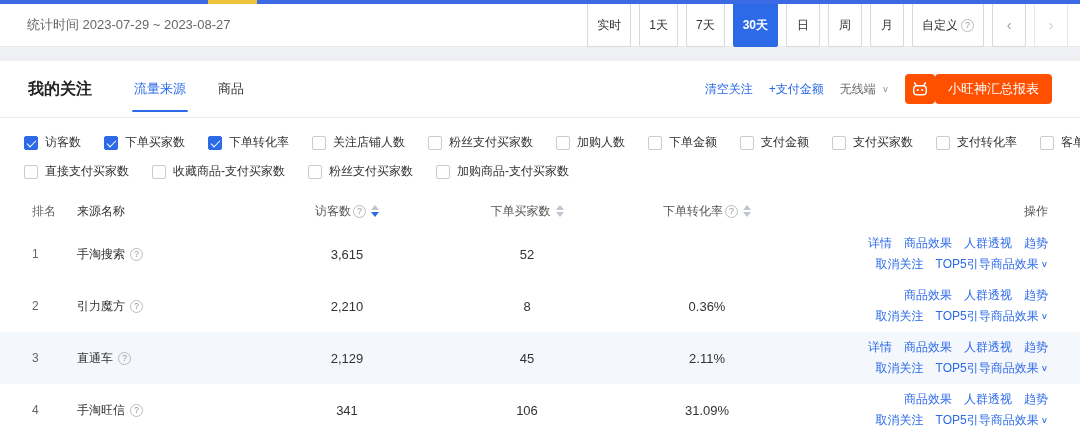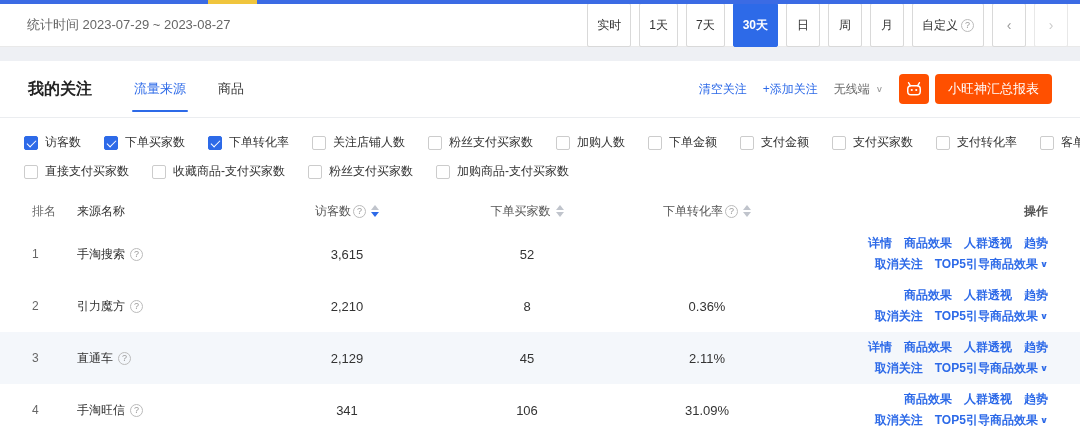--- a/index.html
+++ b/index.html
@@ -34,21 +34,21 @@
   .tabs { display: flex; gap: 32px; height: 100%; align-items: center; }
   .tab { font-size: 13px; color: #333; cursor: pointer; position: relative; height: 100%;
          display: flex; align-items: center; }
   .tab.active { color: #2d6ae8; }
   .tab.active::after { content: ""; position: absolute; bottom: 5px; left: 50%; transform: translateX(-50%);
          width: 56px; height: 2px; background: #2d6ae8; border-radius: 1px; }
   .head-right { margin-left: auto; display: flex; align-items: center; gap: 16px; }
   .blue-link { color: #2d6ae8; font-size: 12px; cursor: pointer; text-decoration: none; white-space: nowrap; }
   .select { display: flex; align-items: center; gap: 6px; color: #666; font-size: 12px; cursor: pointer; }
   .chev { color: #999; font-size: 10px; transform: scaleY(.85); }
-  .orange-group { display: flex; gap: 6px; align-items: center; }
+  .orange-group { display: flex; align-items: center; }
   .mascot-btn { width: 30px; height: 30px; border: none; border-radius: 4px; background: #ff5000;
          display: flex; align-items: center; justify-content: center; cursor: pointer; padding: 0; }
   .report-btn { height: 30px; padding: 0 13px; border: none; border-radius: 4px; background: #ff5000;
          color: #fff; font-size: 13px; cursor: pointer; font-family: inherit; white-space: nowrap; }
 
   
   .metrics { padding: 16px 24px 0 24px; }
   .mrow { display: flex; align-items: center; }
   .mrow + .mrow { margin-top: 12px; }
   .cb { display: flex; align-items: center; gap: 7px; margin-right: 23px; cursor: pointer;
@@ -72,21 +72,21 @@
 
   
   .table { margin-top: 14px; }
   .thead { display: flex; align-items: center; height: 34px; padding: 0 32px; color: #555; }
   .trow { display: flex; align-items: center; height: 52px; padding: 0 32px; }
   .trow.hl { background: #f4f7fb; }
   .col-rank { width: 45px; color: #666; }
   .col-name { width: 180px; display: flex; align-items: center; gap: 5px; color: #333; }
   .col-num { width: 180px; display: flex; align-items: center; justify-content: center; gap: 2px; }
   .trow .col-num { font-size: 13px; color: #333; }
-  .col-actions { flex: 1; font-weight: bold; }
+  .col-actions { flex: 1; }
   .alinks { display: flex; justify-content: flex-end; align-items: flex-end; gap: 12px; line-height: 21px; }
   .lnk { color: #2d6ae8; cursor: pointer; white-space: nowrap; }
   .lnk:empty { display: none; }
   .top5 { display: inline-flex; align-items: center; gap: 2px; color: #2d6ae8; cursor: pointer; }
   .top5 .chev { color: #2d6ae8; }
 </style>
 </head>
 <body>
 
 <div class="top-strip">
@@ -116,21 +116,21 @@
 
 <section class="panel">
   <div class="panel-head">
     <h2 class="panel-title">我的关注</h2>
     <nav class="tabs">
       <div class="tab active">流量来源</div>
       <div class="tab">商品</div>
     </nav>
     <div class="head-right">
       <a class="blue-link">清空关注</a>
-      <a class="blue-link">+添加关注</a>
+      <a class="blue-link">+支付金额</a>
       <div class="select">
         <span>无线端</span>
         <span class="chev">∨</span>
       </div>
       <div class="orange-group">
         <button class="mascot-btn">
           <svg width="20" height="20" viewBox="0 0 24 24">
             <g fill="none" stroke="#fff" stroke-width="1.8" stroke-linecap="round">
               <rect x="4.5" y="8" width="15" height="11" rx="4"></rect>
               <line x1="7.5" y1="8" x2="5.5" y2="4.5"></line>

